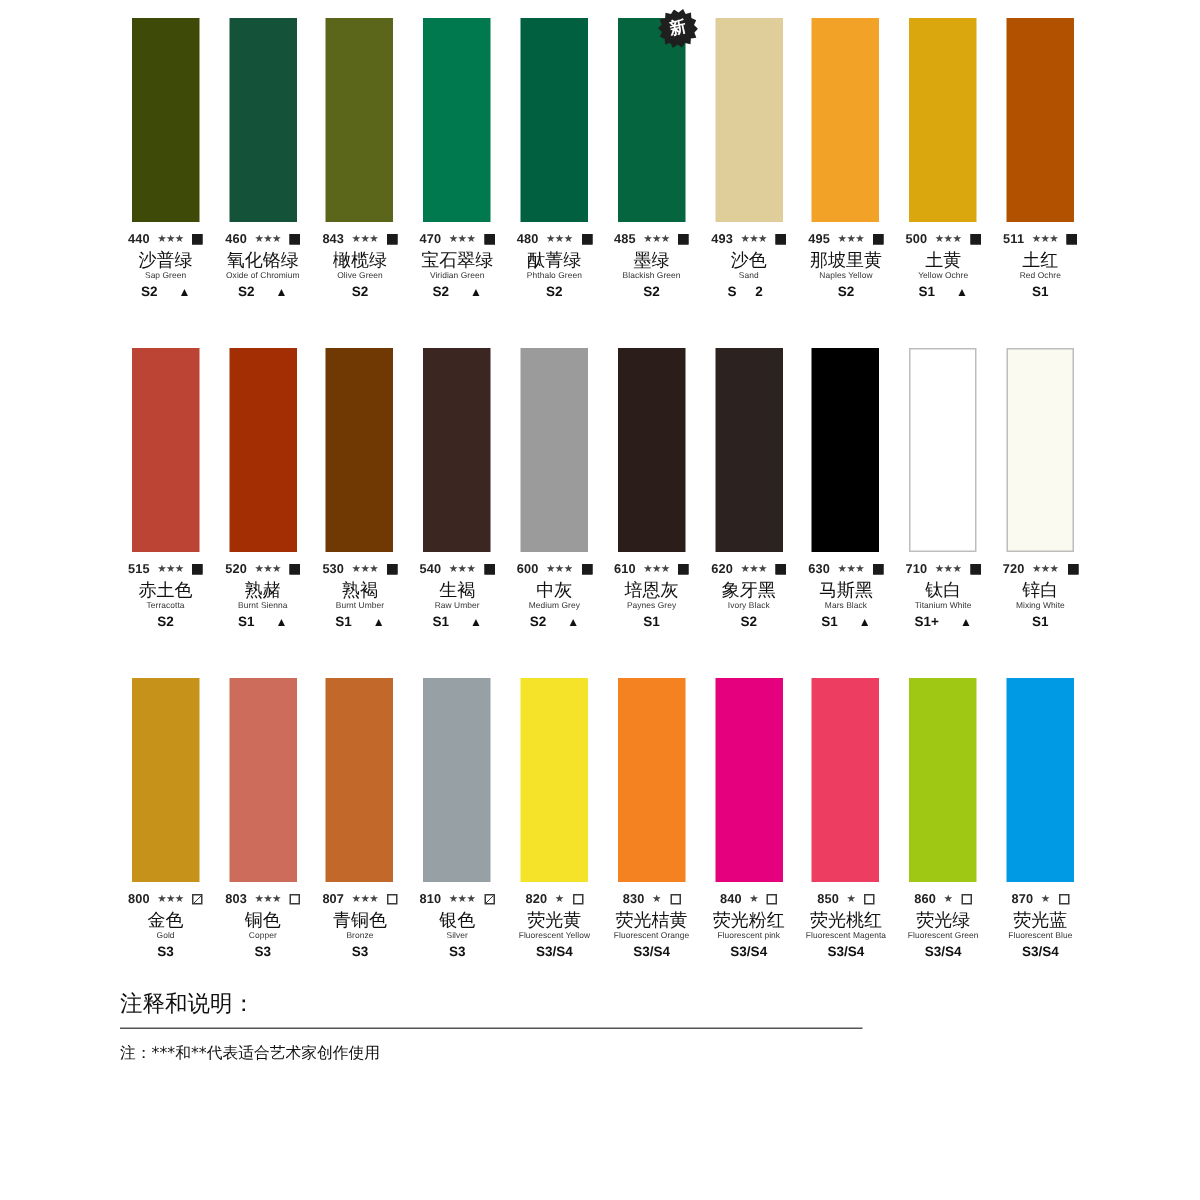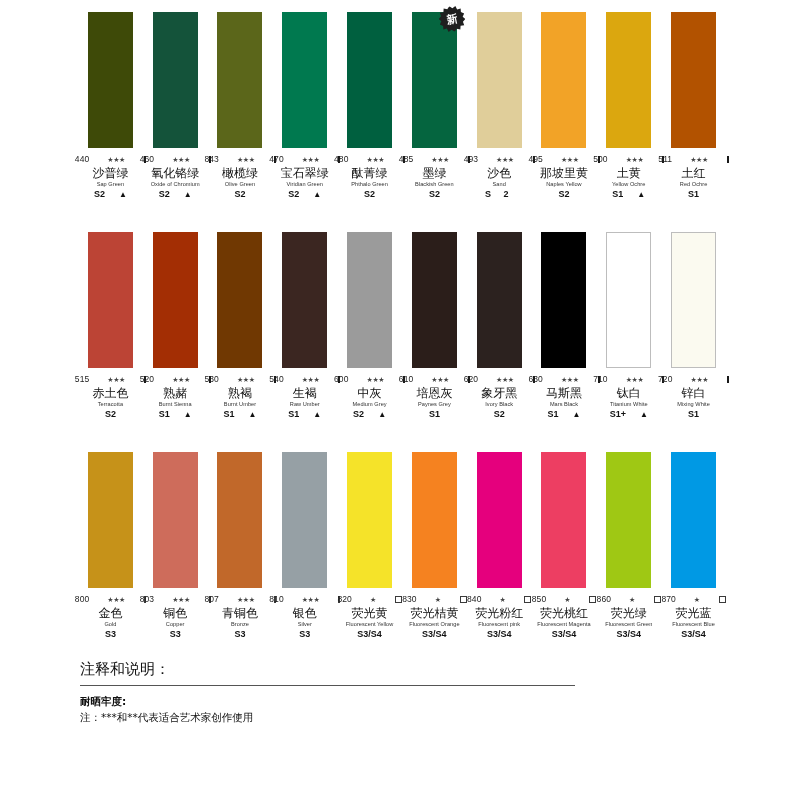--- a/index.html
+++ b/index.html
@@ -92,22 +92,23 @@
     margin-top: 6px;
     line-height: 1.05;
   }
   .line-code {
     font-size: 8.5px;
     color: #222;
     white-space: nowrap;
     display: flex;
     align-items: center;
     justify-content: center;
-    gap: 18px;
+    gap: 5px;
     height: 11px;
+    font-weight: bold;
   }
   .code-num { letter-spacing: 0.1px; }
   .stars {
     font-size: 7px;
     letter-spacing: -0.4px;
     color: #444;
   }
   .tsym {
     display: inline-block;
     width: 7px;
@@ -750,17 +751,16 @@
           </div>
         </div>
       </div>
     </div>
 
   <div id="notes">
     <div class="notes-title">注释和说明：</div>
     <div class="notes-rule"></div>
 
 
-    <div class="notes-h">耐晒牢度:</div>
     <div class="notes-plain">注：***和**代表适合艺术家创作使用</div>
   </div>
 
 </div>
 
 </body></html>

